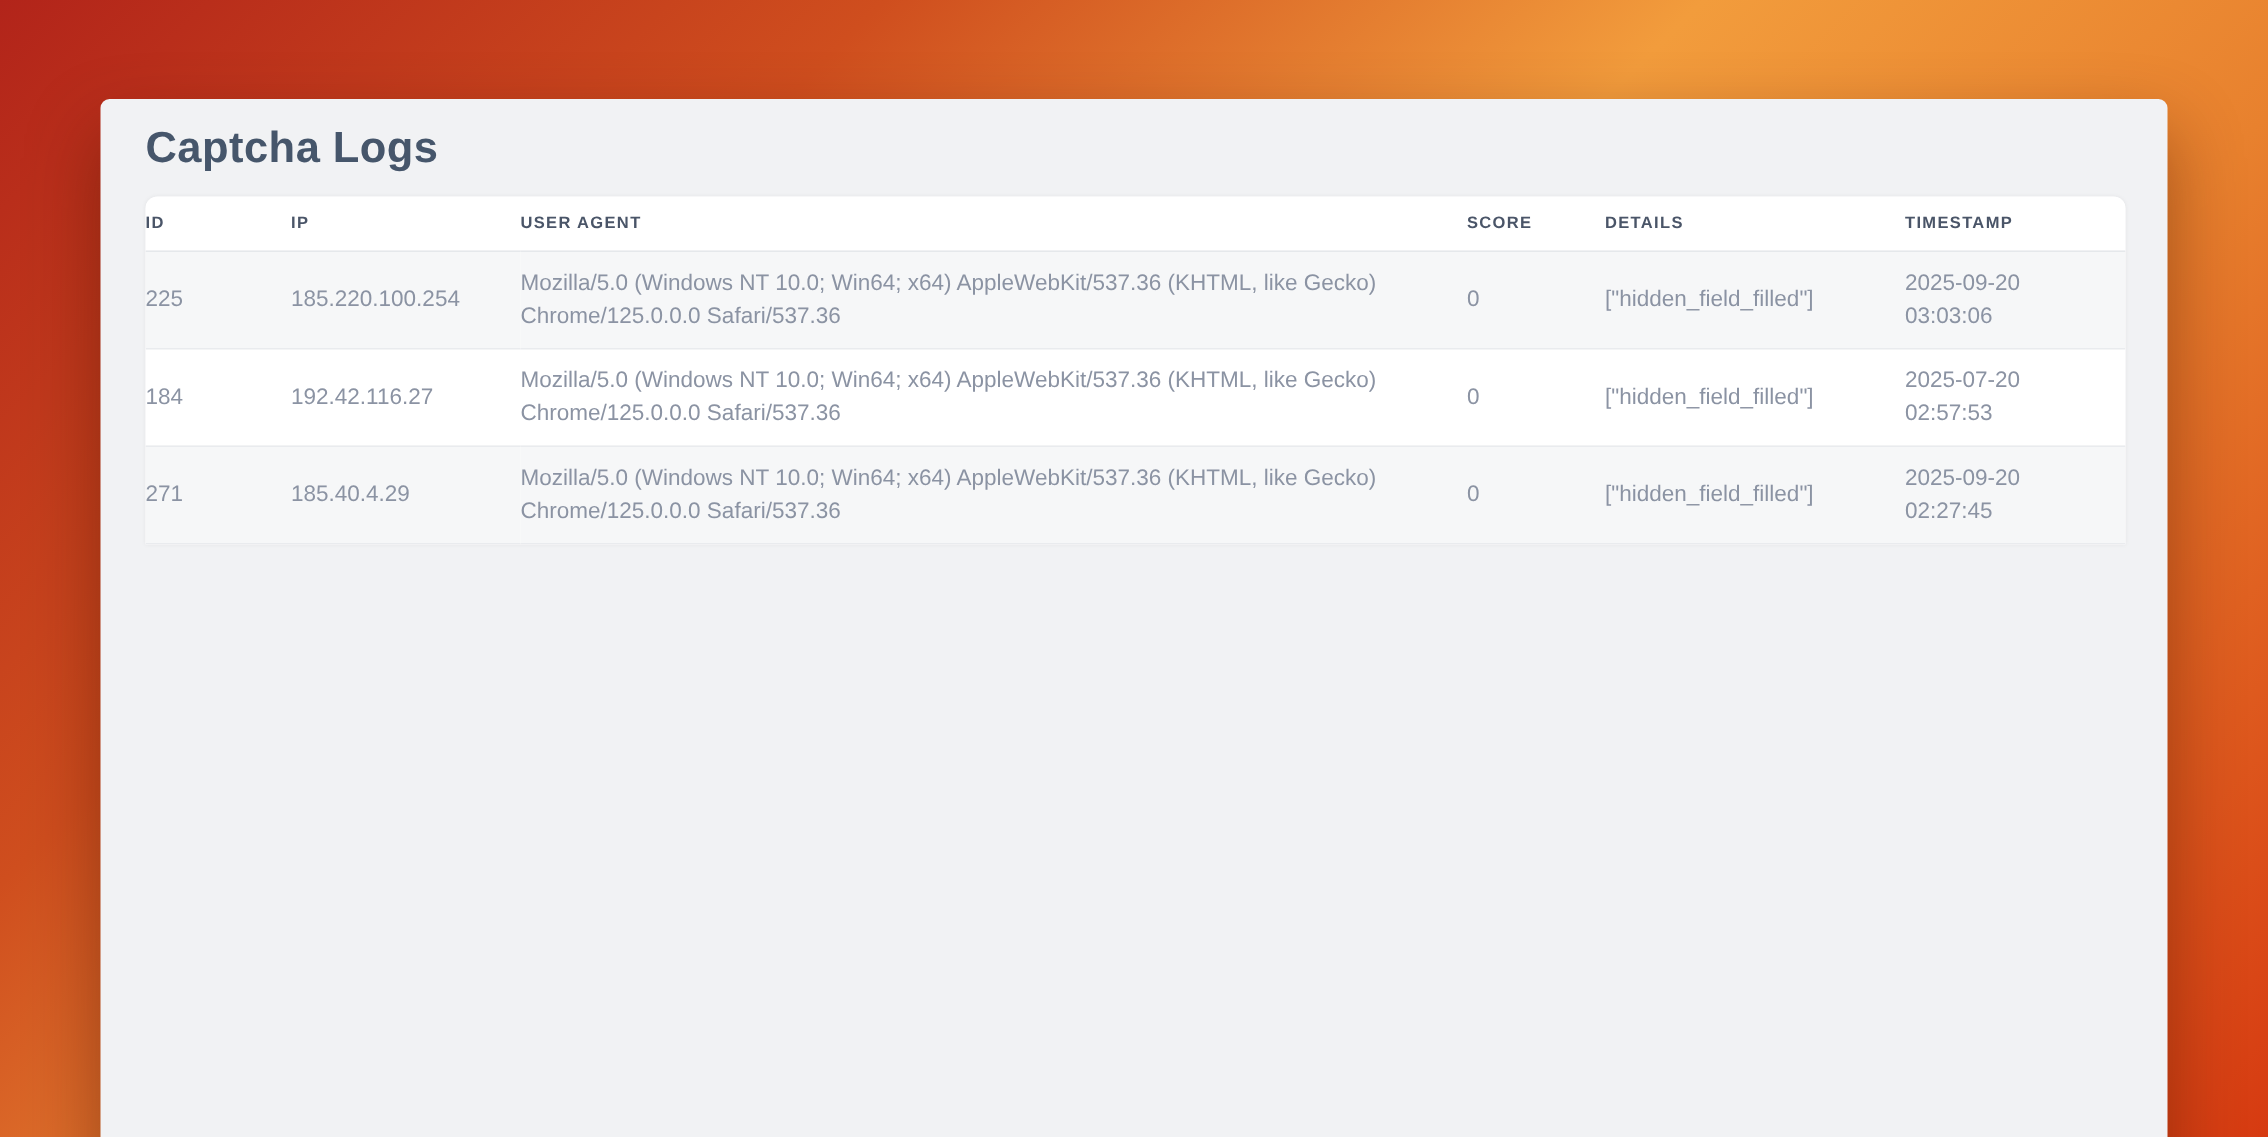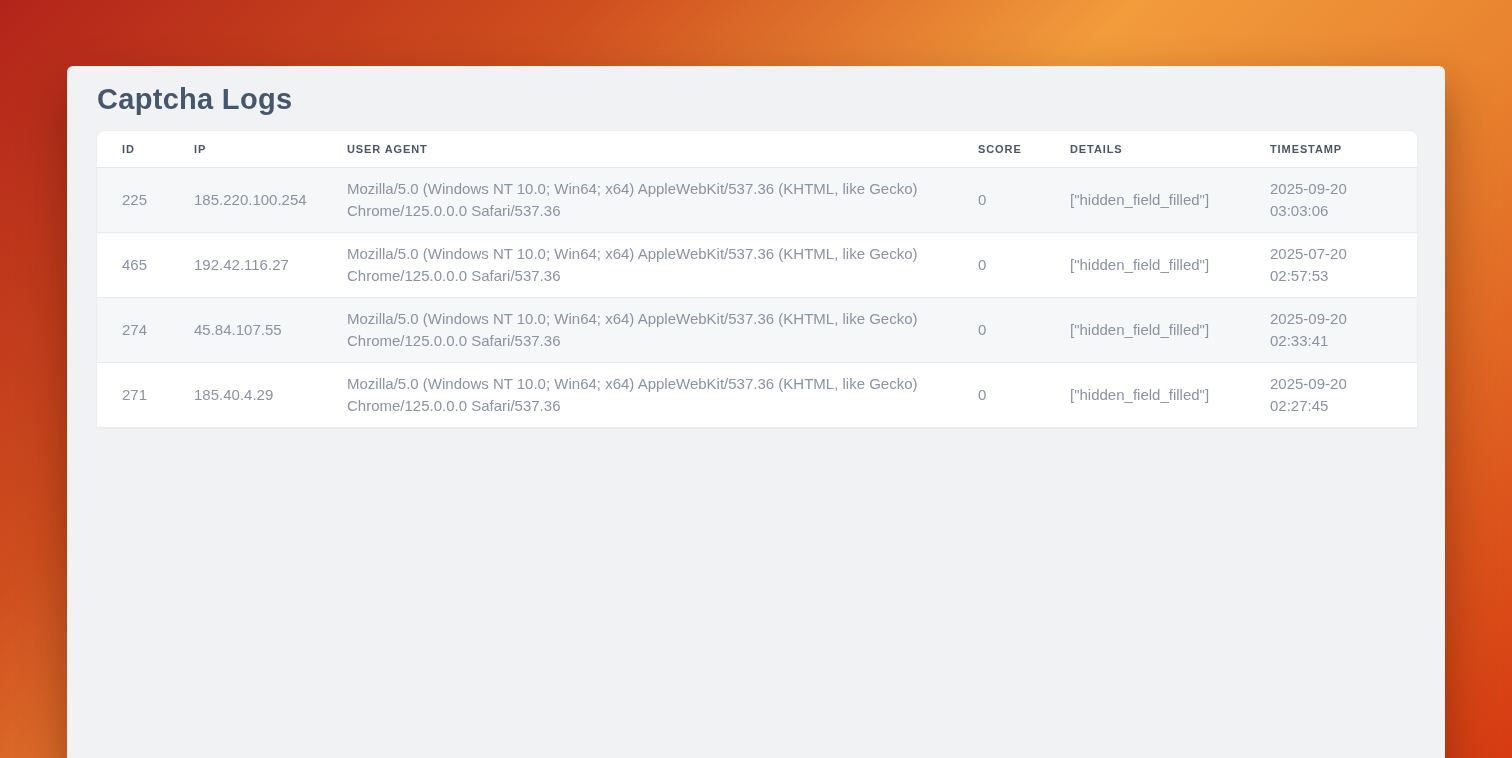--- a/index.html
+++ b/index.html
@@ -60,21 +60,21 @@
   tbody td {
     font-size: 15px;
     line-height: 22px;
     color: #8b93a3;
     vertical-align: middle;
     padding: 10px 24px 10px 0;
     height: 64px;
     border-bottom: 1px solid #e9ebee;
     word-wrap: break-word;
   }
-  th:first-child, td:first-child { padding-left: 25px; }
+  th:first-child, td:first-child { }
   tbody tr:nth-child(odd)  { background: #f6f7f8; }
   tbody tr:nth-child(even) { background: #ffffff; }
 </style>
 </head>
 <body>
 
 <div class="card">
   <h1 class="card-title">Captcha Logs</h1>
 
   <div class="table-wrap">
@@ -100,34 +100,26 @@
       <tbody>
           <tr>
           <td>225</td>
           <td>185.220.100.254</td>
           <td>Mozilla/5.0 (Windows NT 10.0; Win64; x64) AppleWebKit/537.36 (KHTML, like Gecko) Chrome/125.0.0.0 Safari/537.36</td>
           <td>0</td>
           <td>["hidden_field_filled"]</td>
           <td>2025-09-20 03:03:06</td>
         </tr>
           <tr>
-          <td>465</td>
+          <td>184</td>
           <td>192.42.116.27</td>
           <td>Mozilla/5.0 (Windows NT 10.0; Win64; x64) AppleWebKit/537.36 (KHTML, like Gecko) Chrome/125.0.0.0 Safari/537.36</td>
           <td>0</td>
           <td>["hidden_field_filled"]</td>
           <td>2025-07-20 02:57:53</td>
-        </tr>
-          <tr>
-          <td>274</td>
-          <td>45.84.107.55</td>
-          <td>Mozilla/5.0 (Windows NT 10.0; Win64; x64) AppleWebKit/537.36 (KHTML, like Gecko) Chrome/125.0.0.0 Safari/537.36</td>
-          <td>0</td>
-          <td>["hidden_field_filled"]</td>
-          <td>2025-09-20 02:33:41</td>
         </tr>
           <tr>
           <td>271</td>
           <td>185.40.4.29</td>
           <td>Mozilla/5.0 (Windows NT 10.0; Win64; x64) AppleWebKit/537.36 (KHTML, like Gecko) Chrome/125.0.0.0 Safari/537.36</td>
           <td>0</td>
           <td>["hidden_field_filled"]</td>
           <td>2025-09-20 02:27:45</td>
         </tr>
         </tbody>

